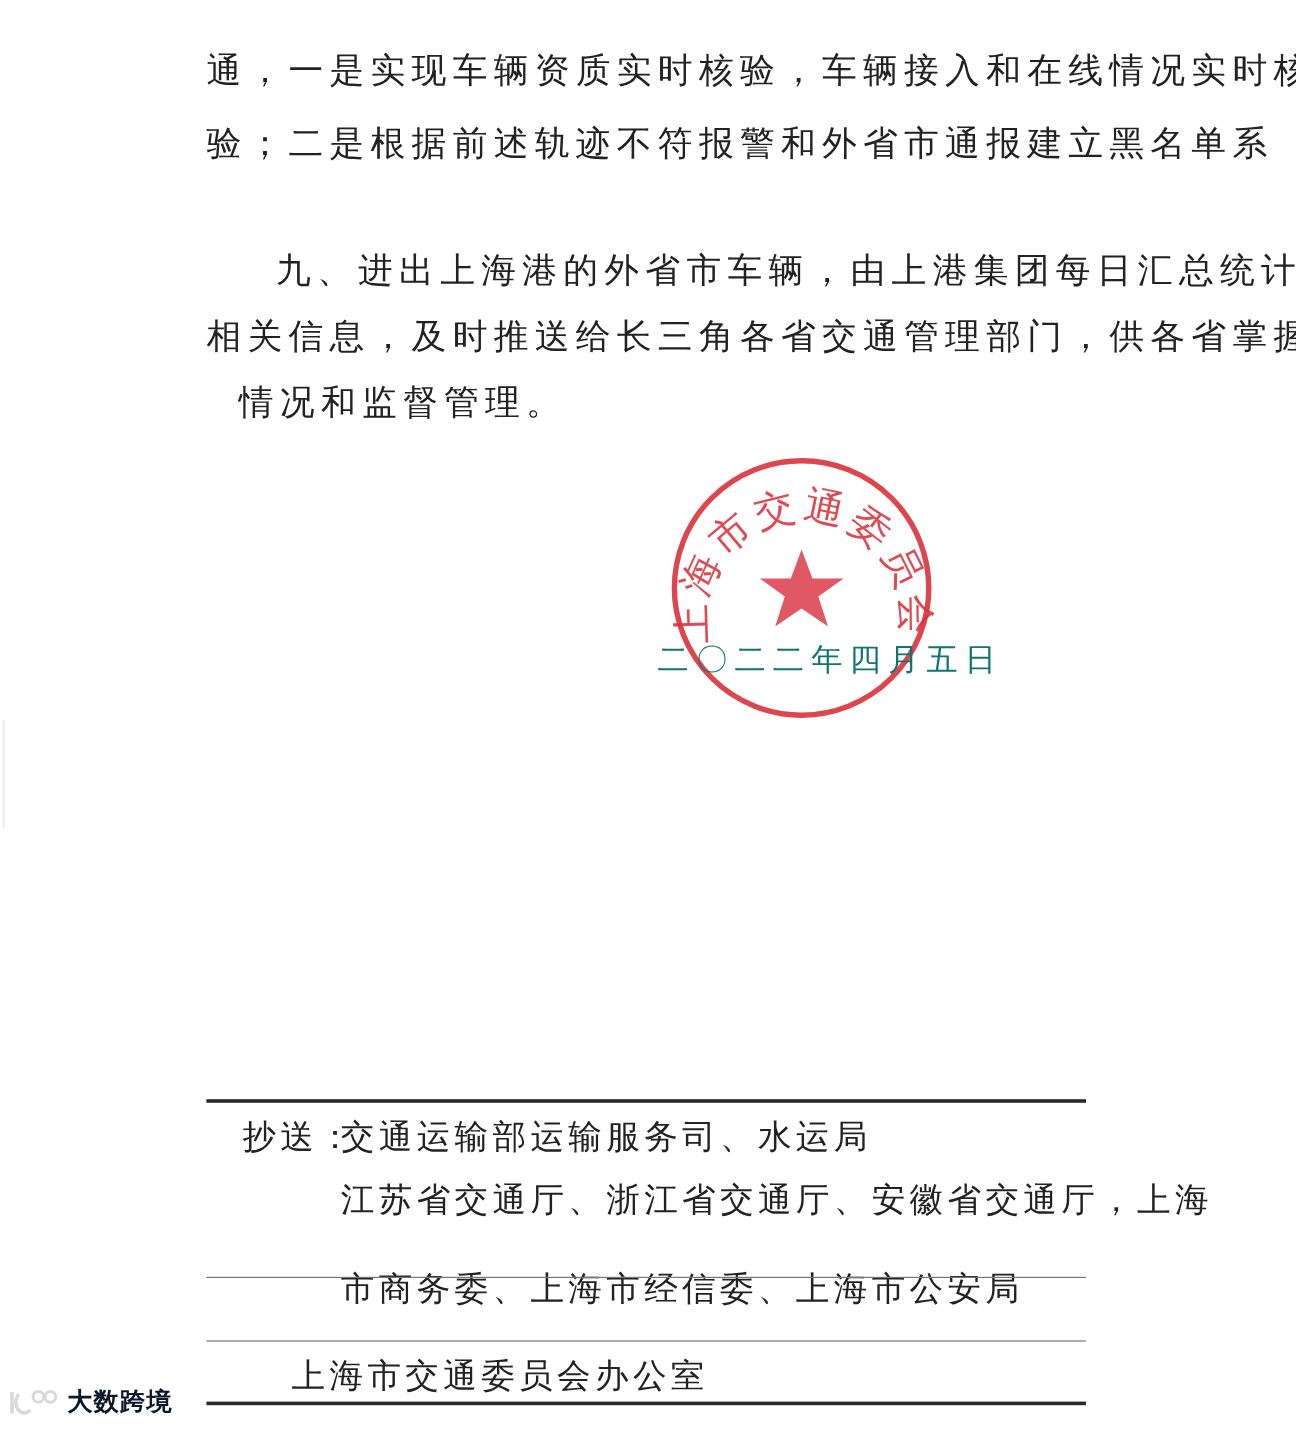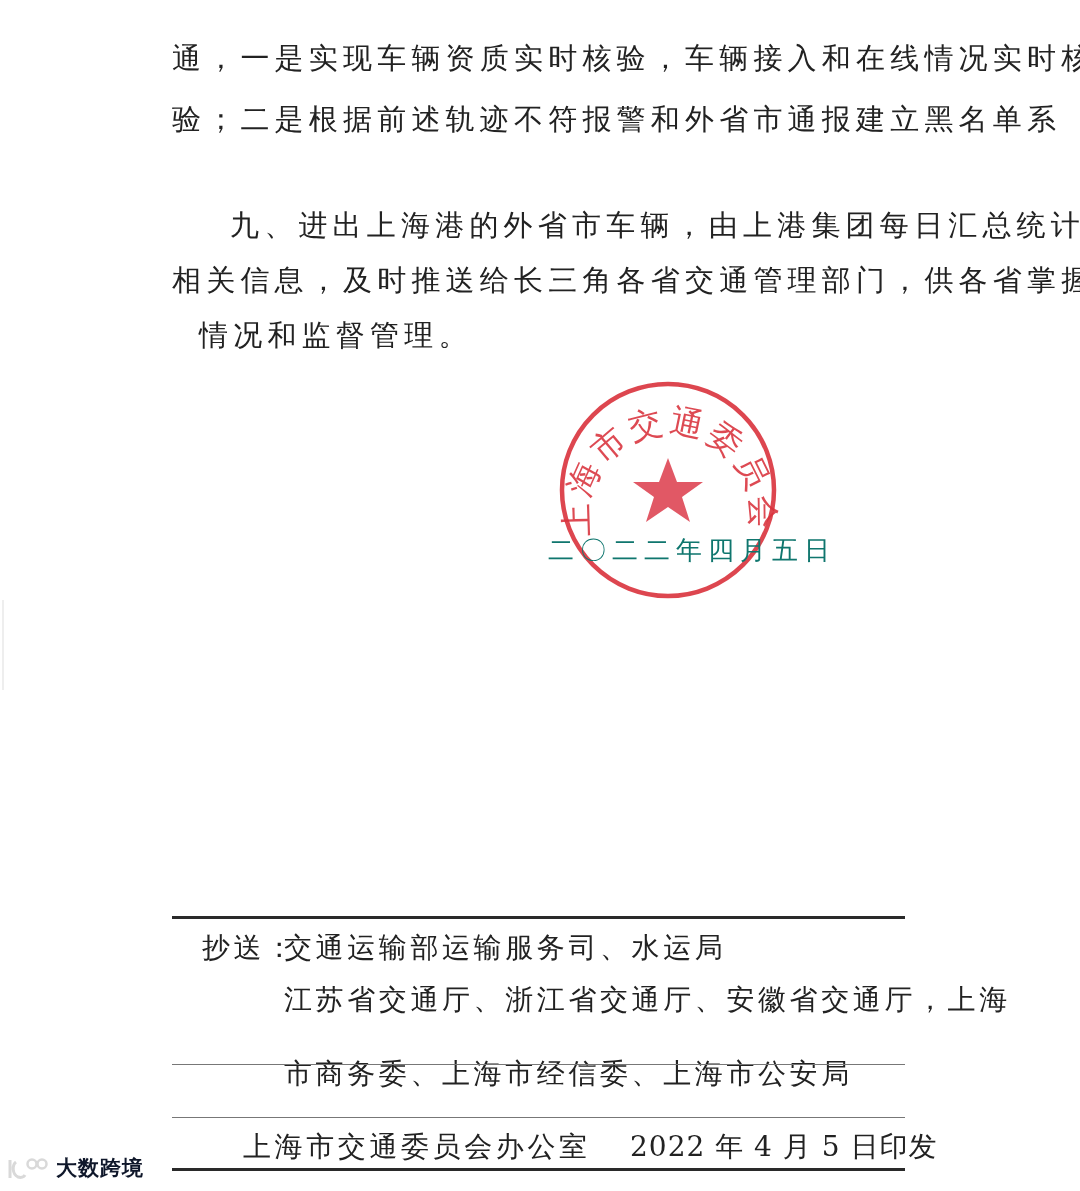--- a/index.html
+++ b/index.html
@@ -58,21 +58,20 @@
   <div class="cc-line" style="left:284px; top:928px;">交通运输部运输服务司、水运局</div>
   <div class="cc-line" style="left:284px; top:980px;">江苏省交通厅、浙江省交通厅、安徽省交通厅，上海</div>
   <div class="cc-line" style="left:284px; top:1026px;margin-top:28px;">市商务委、上海市经信委、上海市公安局</div>
 
   <div class="rule thin" style="top:1064px;"></div>
 
 
   <div class="rule thin" style="top:1117px;"></div>
 
   <div class="cc-line" style="left:200px; top:1127px;margin-left:43px;">上海市交通委员会办公室</div>
-  <div class="cc-line" style="left:630px; top:1127px; letter-spacing:1px;">2022 年 4 月 5 日印发</div>
 
   <div class="rule thick" style="top:1168px;"></div>
 
   <div class="watermark">
     <svg class="logo" width="44" height="26" viewBox="0 0 44 26">
       <path d="M4 4 L4 22 M10 6 C6 9 6 18 12 21 C15 22 18 21 19 19" fill="none" stroke="#d9d9d9" stroke-width="3"></path>
       <circle cx="26" cy="8" r="4.5" fill="none" stroke="#d9d9d9" stroke-width="2.5"></circle>
       <circle cx="36" cy="8" r="4.5" fill="none" stroke="#d9d9d9" stroke-width="2.5"></circle>
     </svg><span>大数跨境</span>
   </div>

